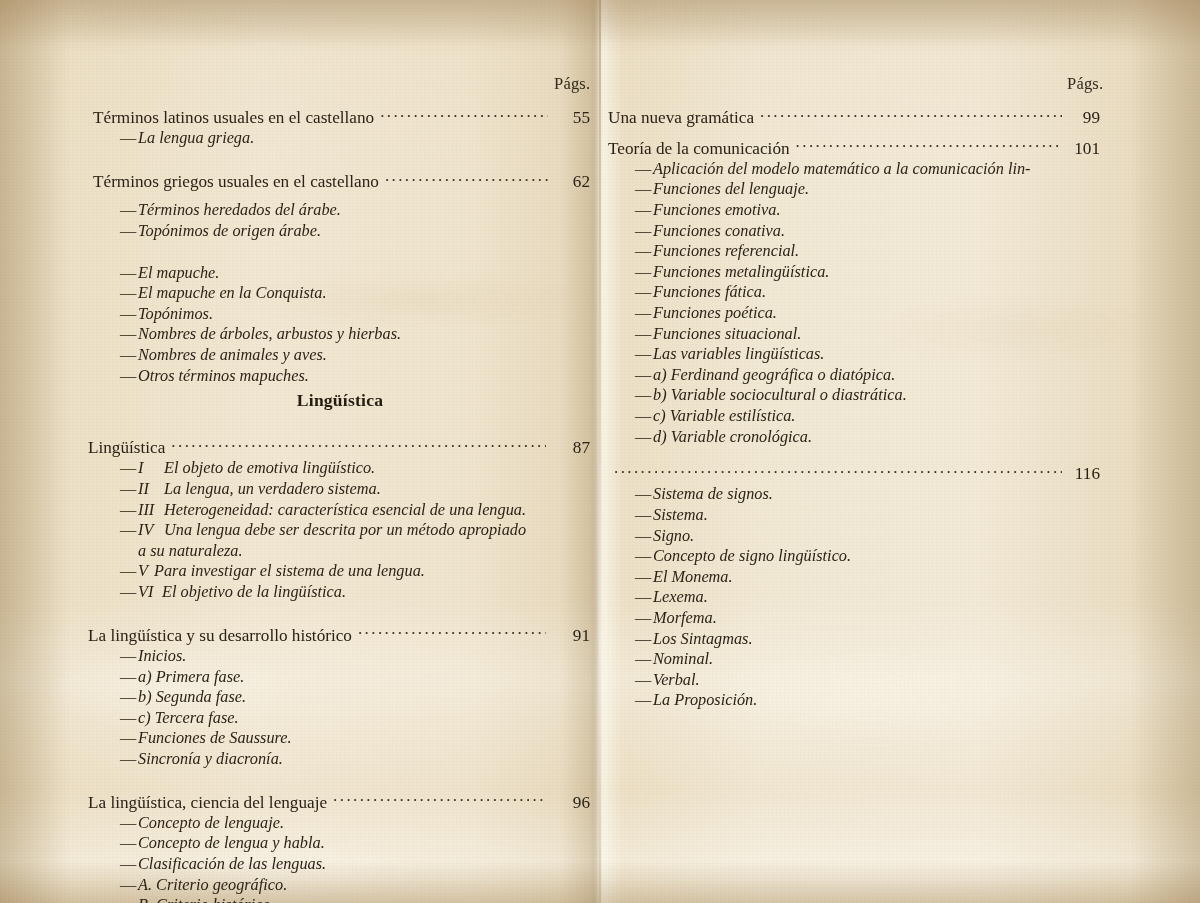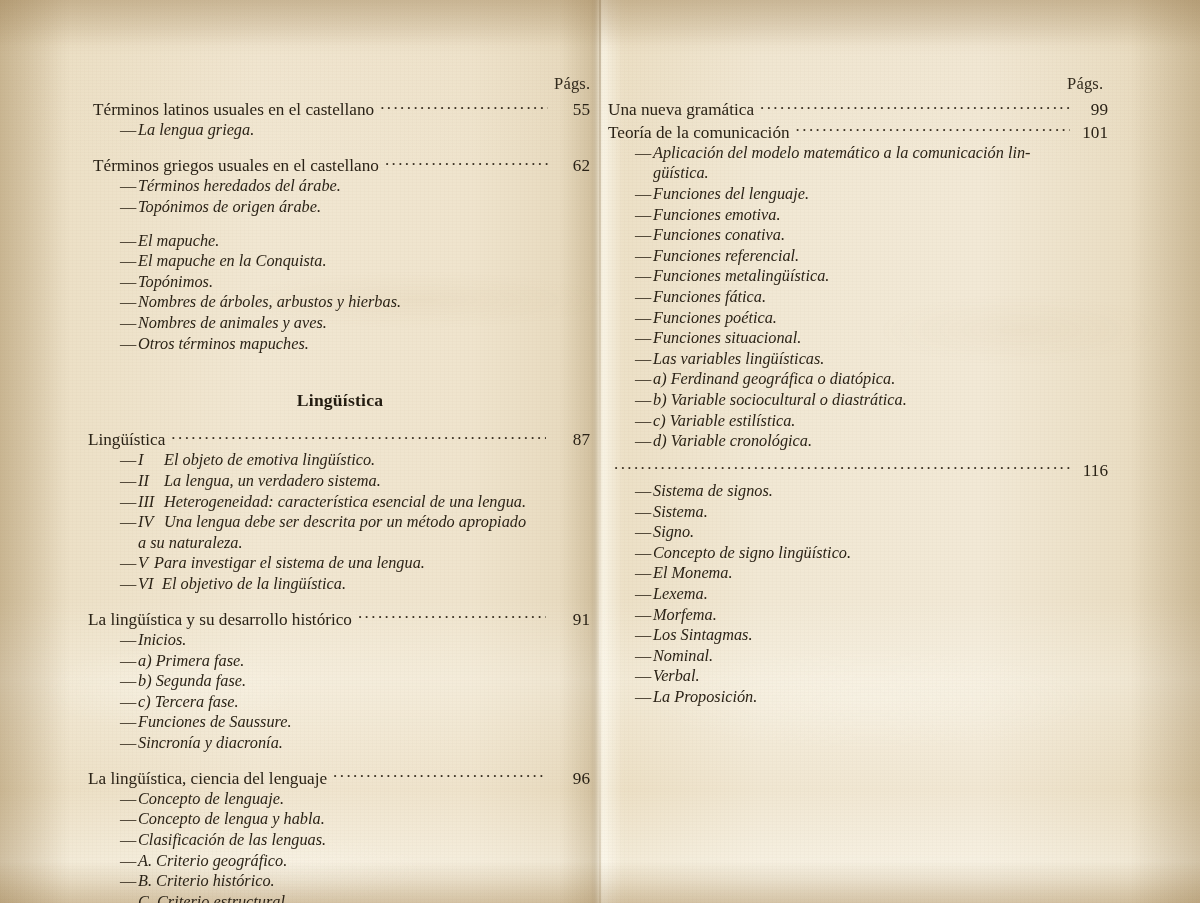--- a/index.html
+++ b/index.html
@@ -183,21 +183,21 @@
   .sub.cont .dash { visibility: hidden; }
 
   .section-heading {
     text-align: center;
     font-weight: bold;
     font-size: 17.6px;
     color: #231c11;
     letter-spacing: .2px;
   }
 
-  .blk { margin-top: 0; }
+  .blk { margin-top: 8px; }
   .gap-sm { height: 7px; }
   .gap-md { height: 13px; }
 </style>
 </head>
 <body>
 
 <div id="page">
   <div class="paper-base"></div>
   <div class="paper-vgrad"></div>
   <div class="gutter-shadow"></div>
@@ -393,43 +393,39 @@
             <span class="stext">C. Criterio estructural.</span>
           </div>
         </div>
       </div>
     </div>
 
     <div class="col col-right">
 
       <div class="pags-head" style="left:467px; top:74px;">Págs.</div>
 
-      <div class="entries" style="top:98px; left:8px; right:92px;">
+      <div class="entries" style="top:98px; left:8px; right:100px;">
 
         <div class="blk">
           <div class="entry">
             <span class="title">Una nueva gramática</span>
             <span class="leader"></span>
             <span class="pg" style="width:34px">99</span>
           </div>
         </div>
 
         <div class="blk">
           <div class="entry">
             <span class="title">Teoría de la comunicación</span>
             <span class="leader"></span>
             <span class="pg" style="width:34px">101</span>
           </div>
           <div class="sub" style="margin-left:27px">
             <span class="dash">—</span>
             <span class="stext">Aplicación del modelo matemático a la comunicación lin-</span>
-          </div>
-          <div class="sub cont" style="margin-left:27px">
-            <span class="dash">—</span>
-            <span class="stext">güística.</span>
           </div>
           <div class="sub" style="margin-left:27px">
             <span class="dash">—</span>
             <span class="stext">Funciones del lenguaje.</span>
           </div>
           <div class="sub" style="margin-left:27px">
             <span class="dash">—</span>
             <span class="stext">Funciones emotiva.</span>
           </div>
           <div class="sub" style="margin-left:27px">

